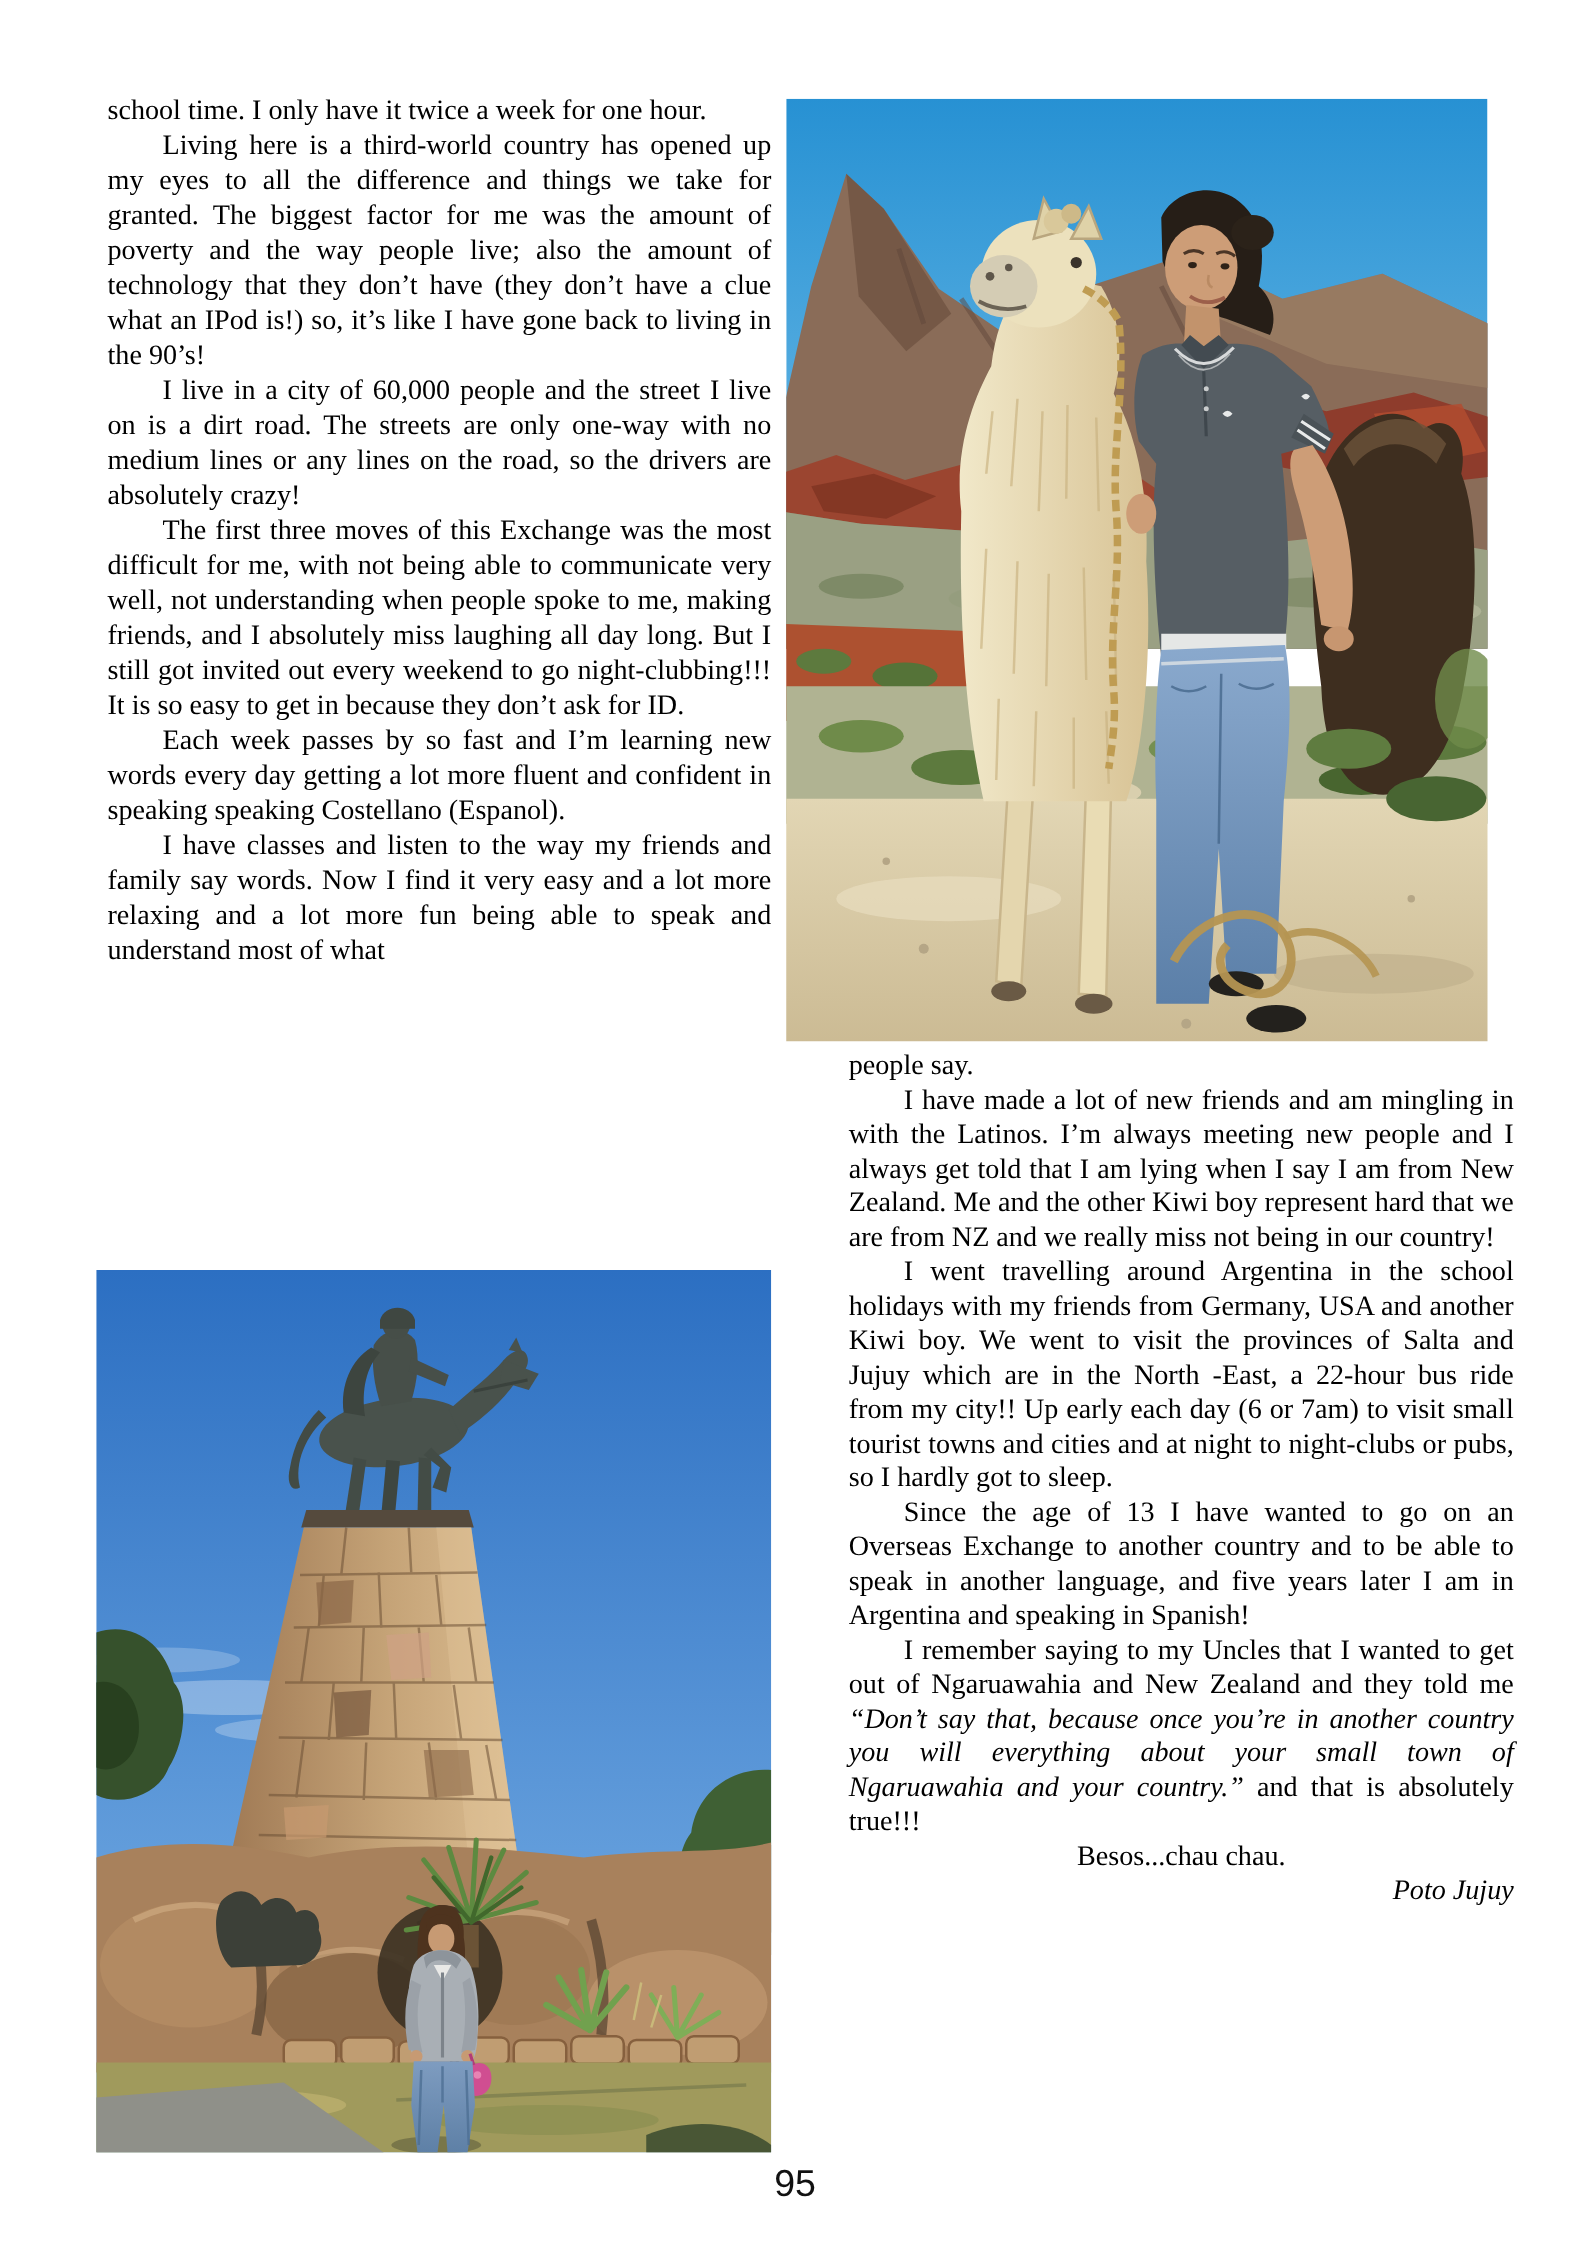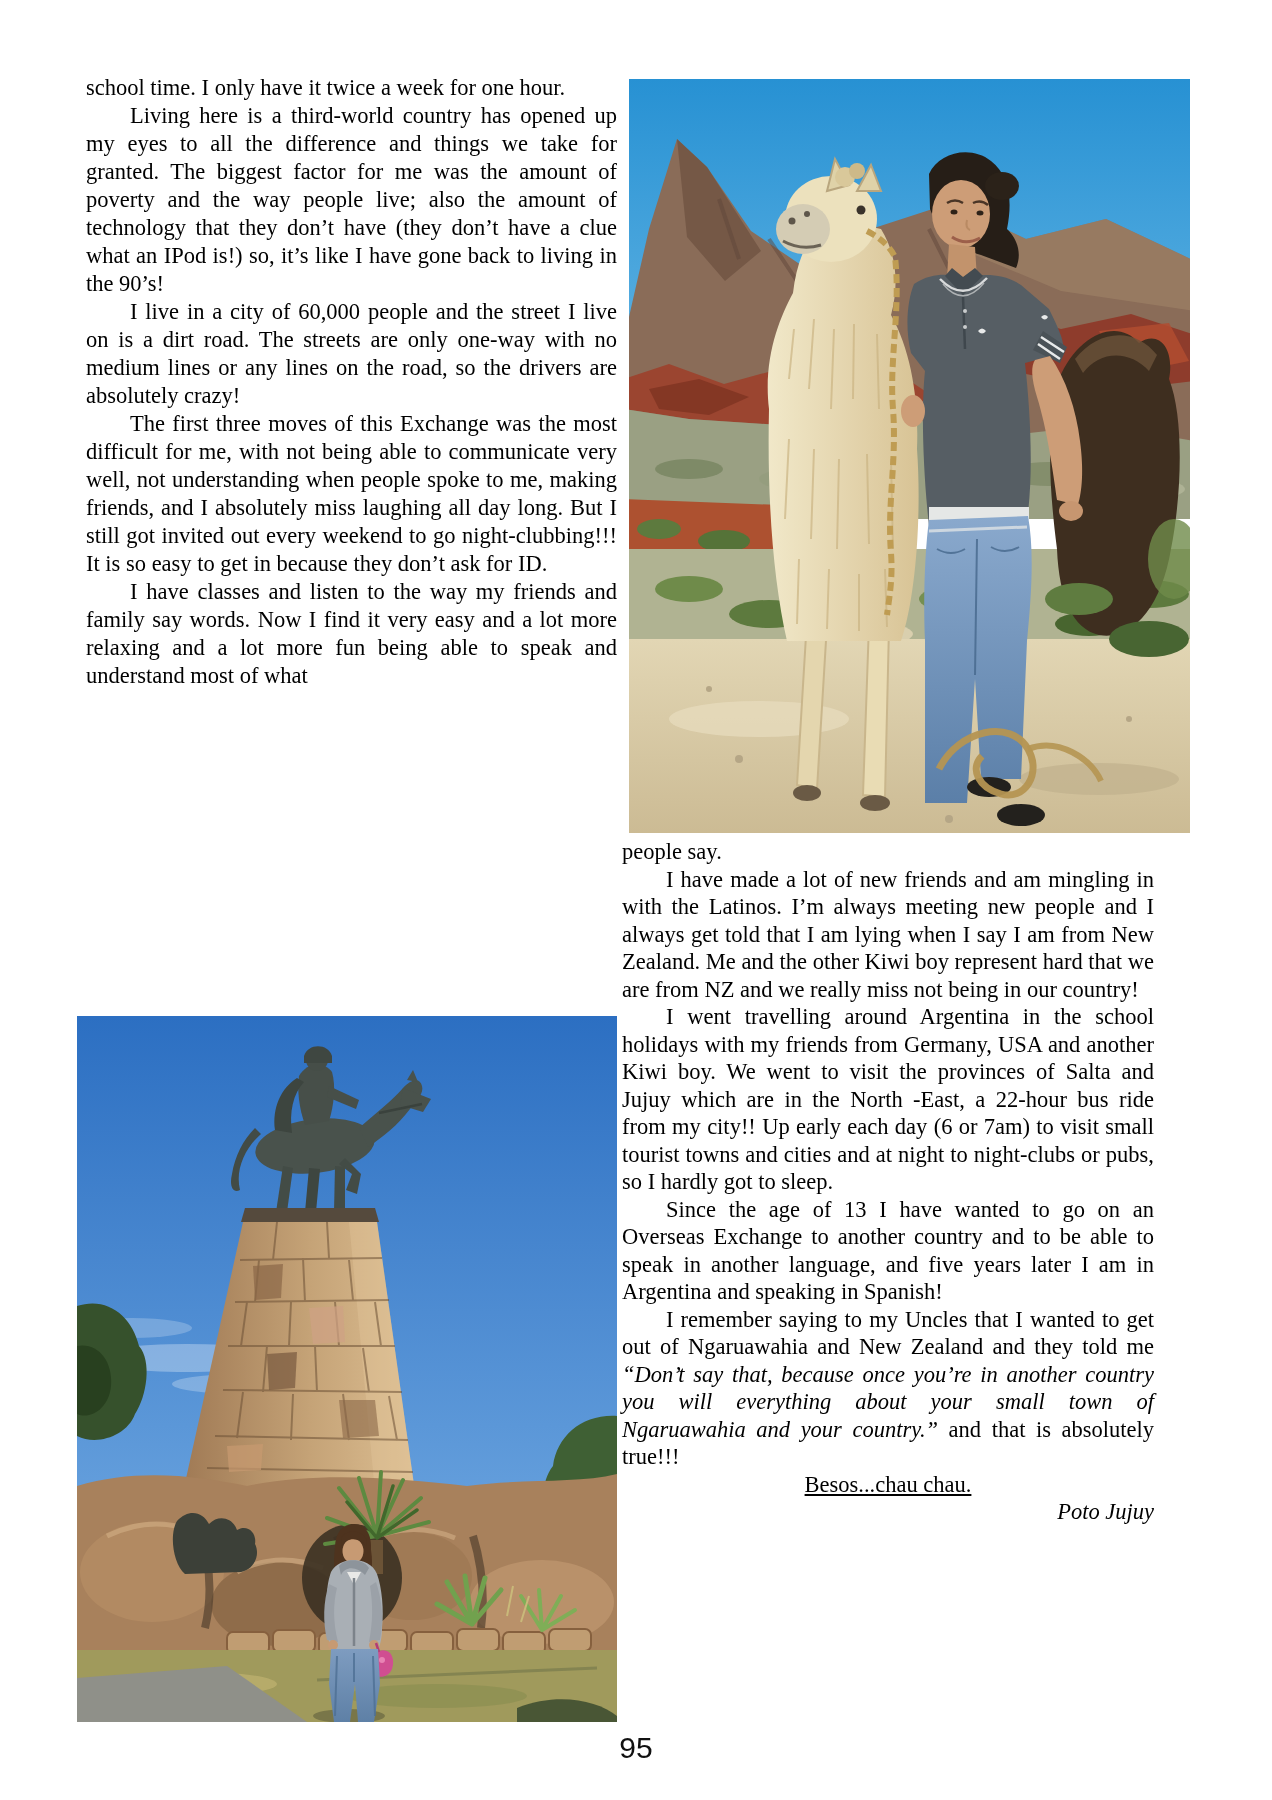--- a/index.html
+++ b/index.html
@@ -8,23 +8,23 @@
     background:#ffffff;
     font-family:"Liberation Serif", serif;
     color:#000;
     position:relative;
     overflow:hidden;
   }
   .page{position:absolute;inset:0;}
   .col{position:absolute;font-size:22.5px;text-align:justify;}
   .col p{margin:0;padding:0;}
   .left-col{left:86px;top:74px;width:531px;line-height:28px;font-family:Liberation Serif, serif;}
-  .right-col{left:622px;top:838px;width:532px;line-height:27.5px;}
+  .right-col{left:679px;top:838px;width:532px;line-height:27.5px;}
   .ind{text-indent:44px;}
-  .farewell{text-align:center;text-indent:0;text-decoration:underline;}
+  .farewell{text-align:center;text-indent:0;}
   .signature{text-align:right;padding-right:20px;font-style:italic;text-indent:0;}
   .q{}
   figure.photo{position:absolute;margin:0;padding:0;}
   figure.photo svg{display:block;width:100%;height:100%;}
   .right-photo{left:629px;top:79px;width:561px;height:754px;}
   .left-photo{left:77px;top:1016px;width:540px;height:706px;}
   .page-num{
     position:absolute;left:0;top:1731px;width:100%;
     text-align:center;
     font-family:"Liberation Sans", sans-serif;
@@ -34,20 +34,21 @@
 </head>
 <body>
 
 <div class="page">
 
   <div class="col left-col">
     <p>school time. I only have it twice a week for one hour.</p>
     <p class="ind">Living here is a third-world country has opened up my eyes to all the difference and things we take for granted. The biggest factor for me was the amount of poverty and the way people live; also the amount of technology that they don’t have (they don’t have a clue what an IPod is!) so, it’s like I have gone back to living in the 90’s!</p>
     <p class="ind">I live in a city of 60,000 people and the street I live on is a dirt road. The streets are only one-way with no medium lines or any lines on the road, so the drivers are absolutely crazy!</p>
     <p class="ind">The first three moves of this Exchange was the most difficult for me, with not being able to communicate very well, not understanding when people spoke to me, making friends, and I absolutely miss laughing all day long. But I still got invited out every weekend to go night-clubbing!!! It is so easy to get in because they don’t ask for ID.</p>
+    <p class="ind">Each week passes by so fast and I’m learning new words every day getting a lot more fluent and confident in speaking speaking Costellano (Espanol).</p>
     <p class="ind">I have classes and listen to the way my friends and family say words. Now I find it very easy and a lot more relaxing and a lot more fun being able to speak and understand most of what</p>
   </div>
 
   <figure class="photo right-photo">
     <svg viewBox="0 0 561 754" preserveAspectRatio="none">
       <defs>
         <linearGradient id="skyR" x1="0" y1="0" x2="0" y2="1">
           <stop offset="0" stop-color="#2791d3"></stop>
             <stop offset="1" stop-color="#79c2ea"></stop>
         </linearGradient>

